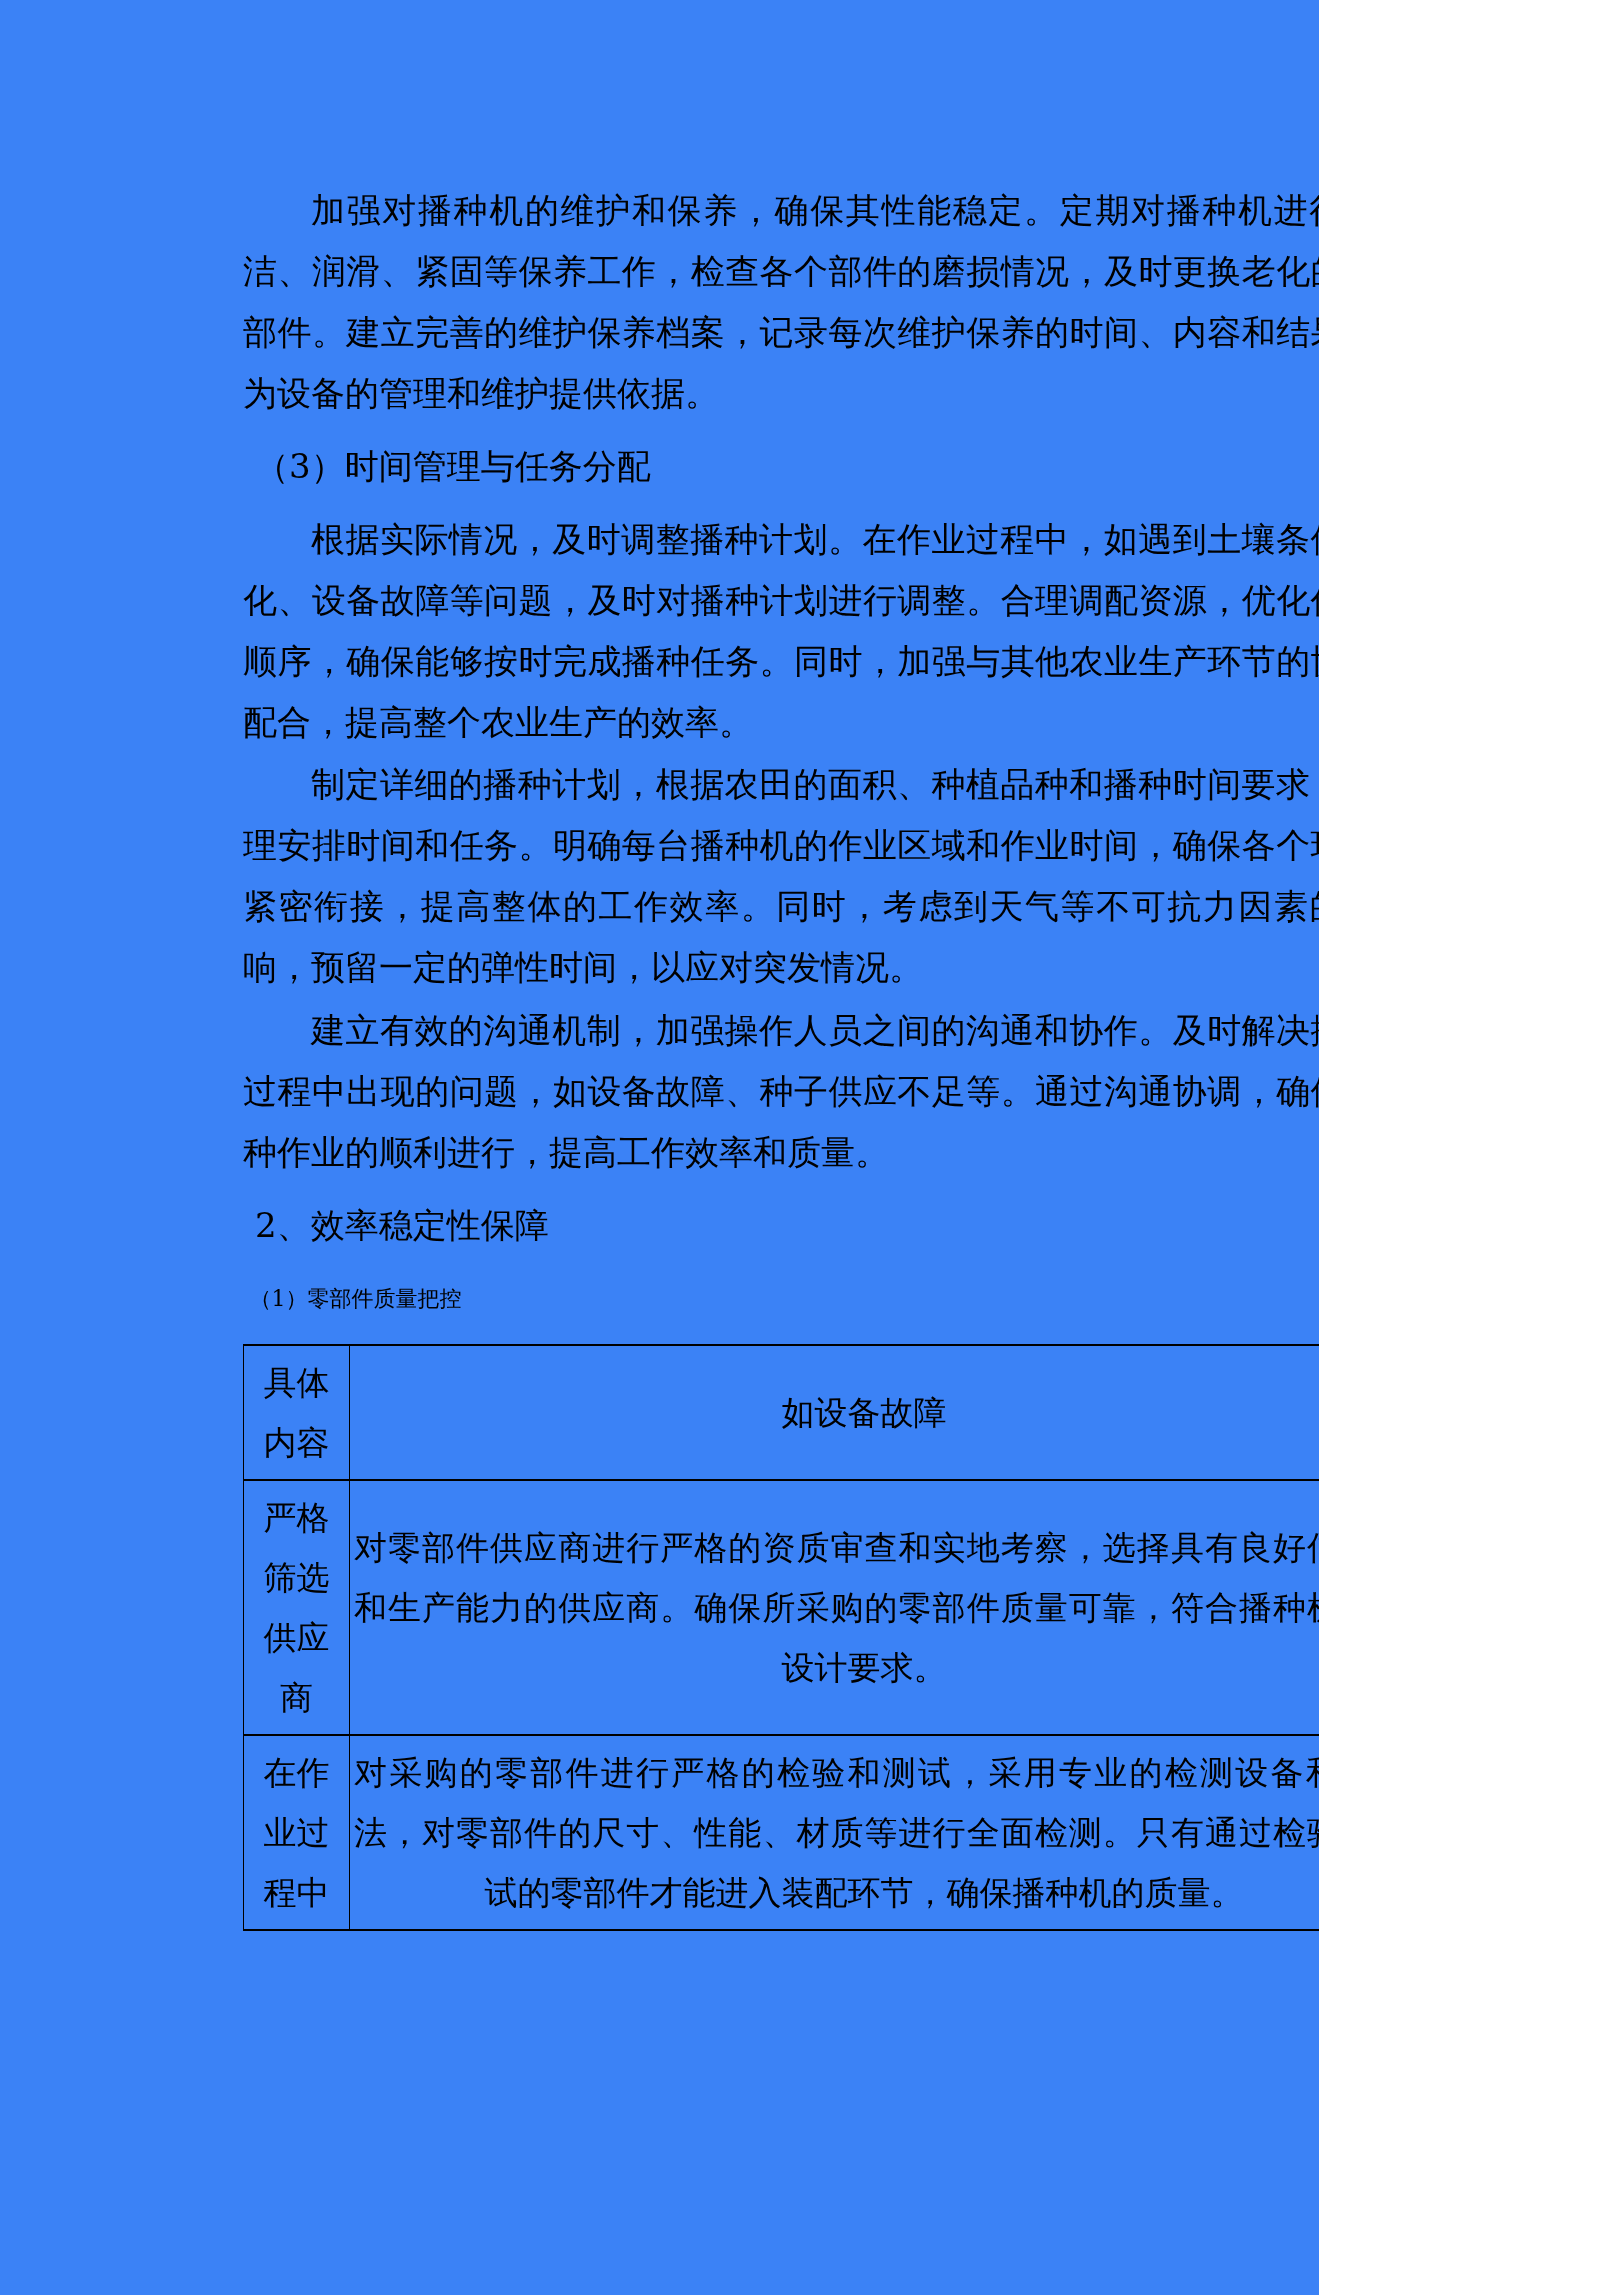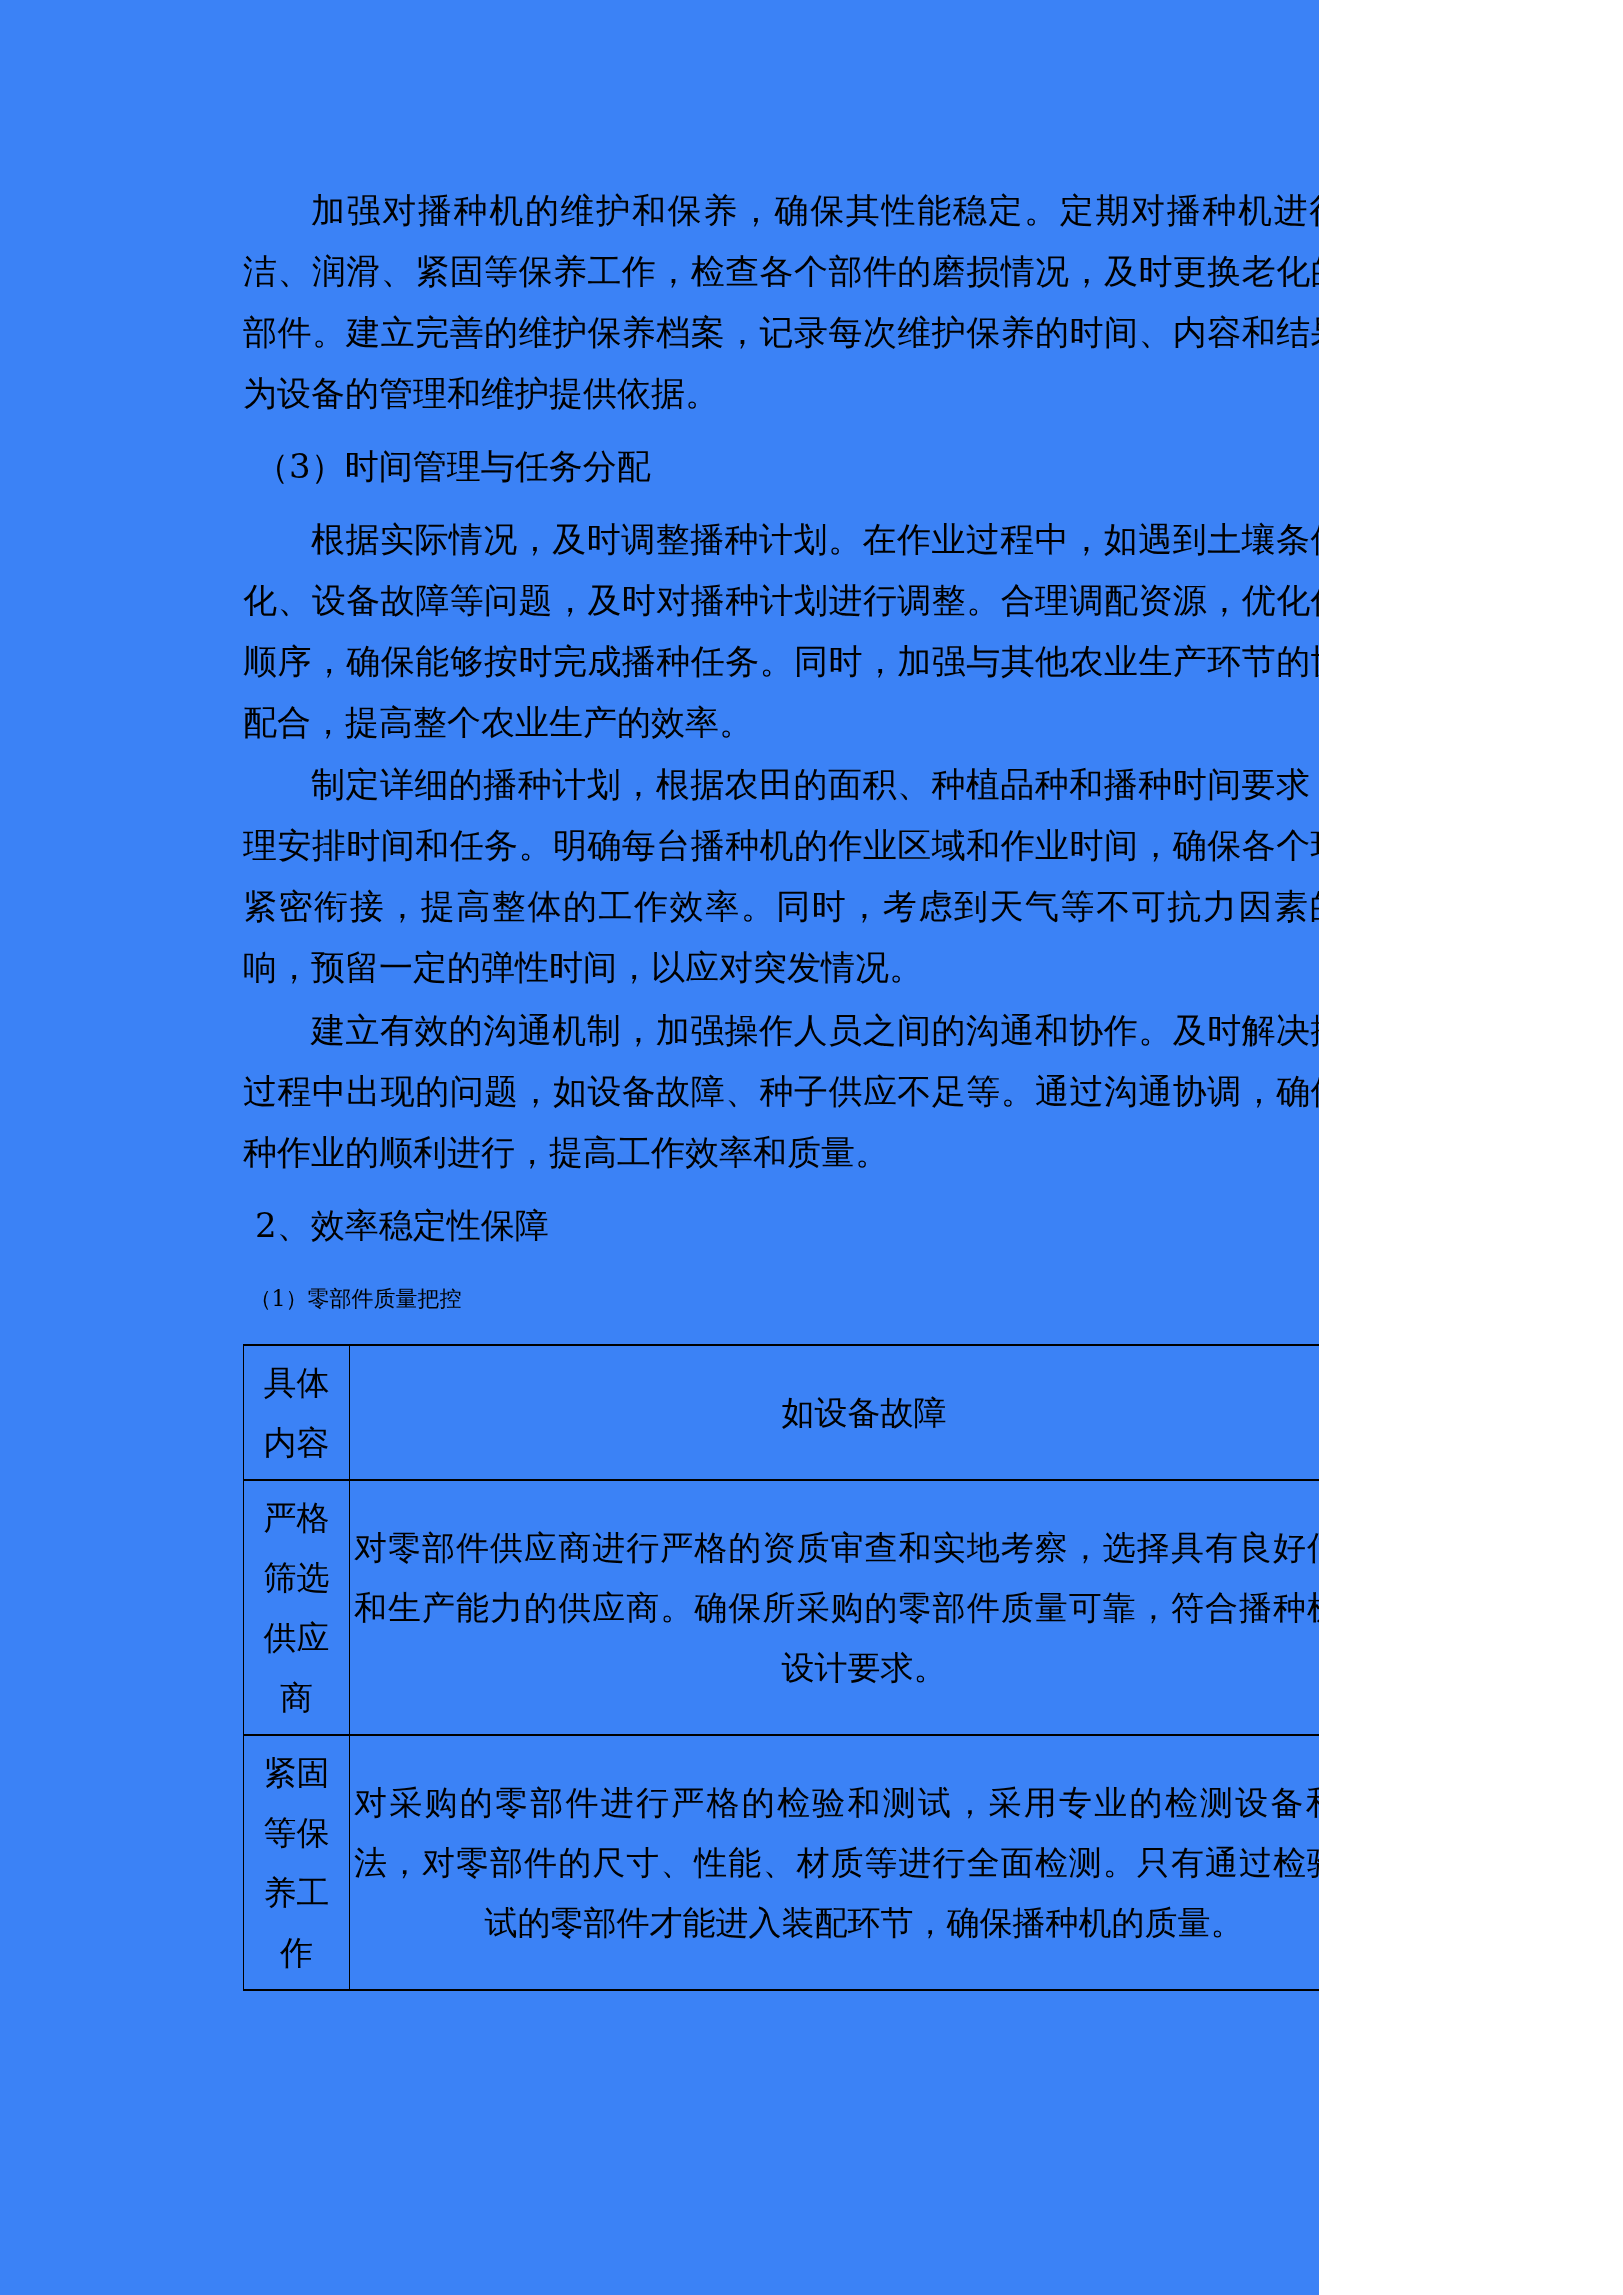--- a/index.html
+++ b/index.html
@@ -129,21 +129,21 @@
       <tbody>
         <tr class="row-header">
           <td class="cell-center col-measure">具体内容</td>
           <td class="hdr-detail col-detail">如设备故障</td>
         </tr>
         <tr class="row-body-1">
           <td class="cell-center col-measure">严格筛选供应商</td>
           <td class="cell-justify col-detail">对零部件供应商进行严格的资质审查和实地考察，选择具有良好信誉和生产能力的供应商。确保所采购的零部件质量可靠，符合播种机的设计要求。</td>
         </tr>
         <tr class="row-body-2">
-          <td class="cell-center col-measure">紧固等保养工作</td>
+          <td class="cell-center col-measure">在作业过程中</td>
           <td class="cell-justify col-detail">对采购的零部件进行严格的检验和测试，采用专业的检测设备和方法，对零部件的尺寸、性能、材质等进行全面检测。只有通过检验测试的零部件才能进入装配环节，确保播种机的质量。</td>
         </tr>
       </tbody>
     </table>
 
   </div>
 </div>
 
 
 </body></html>

